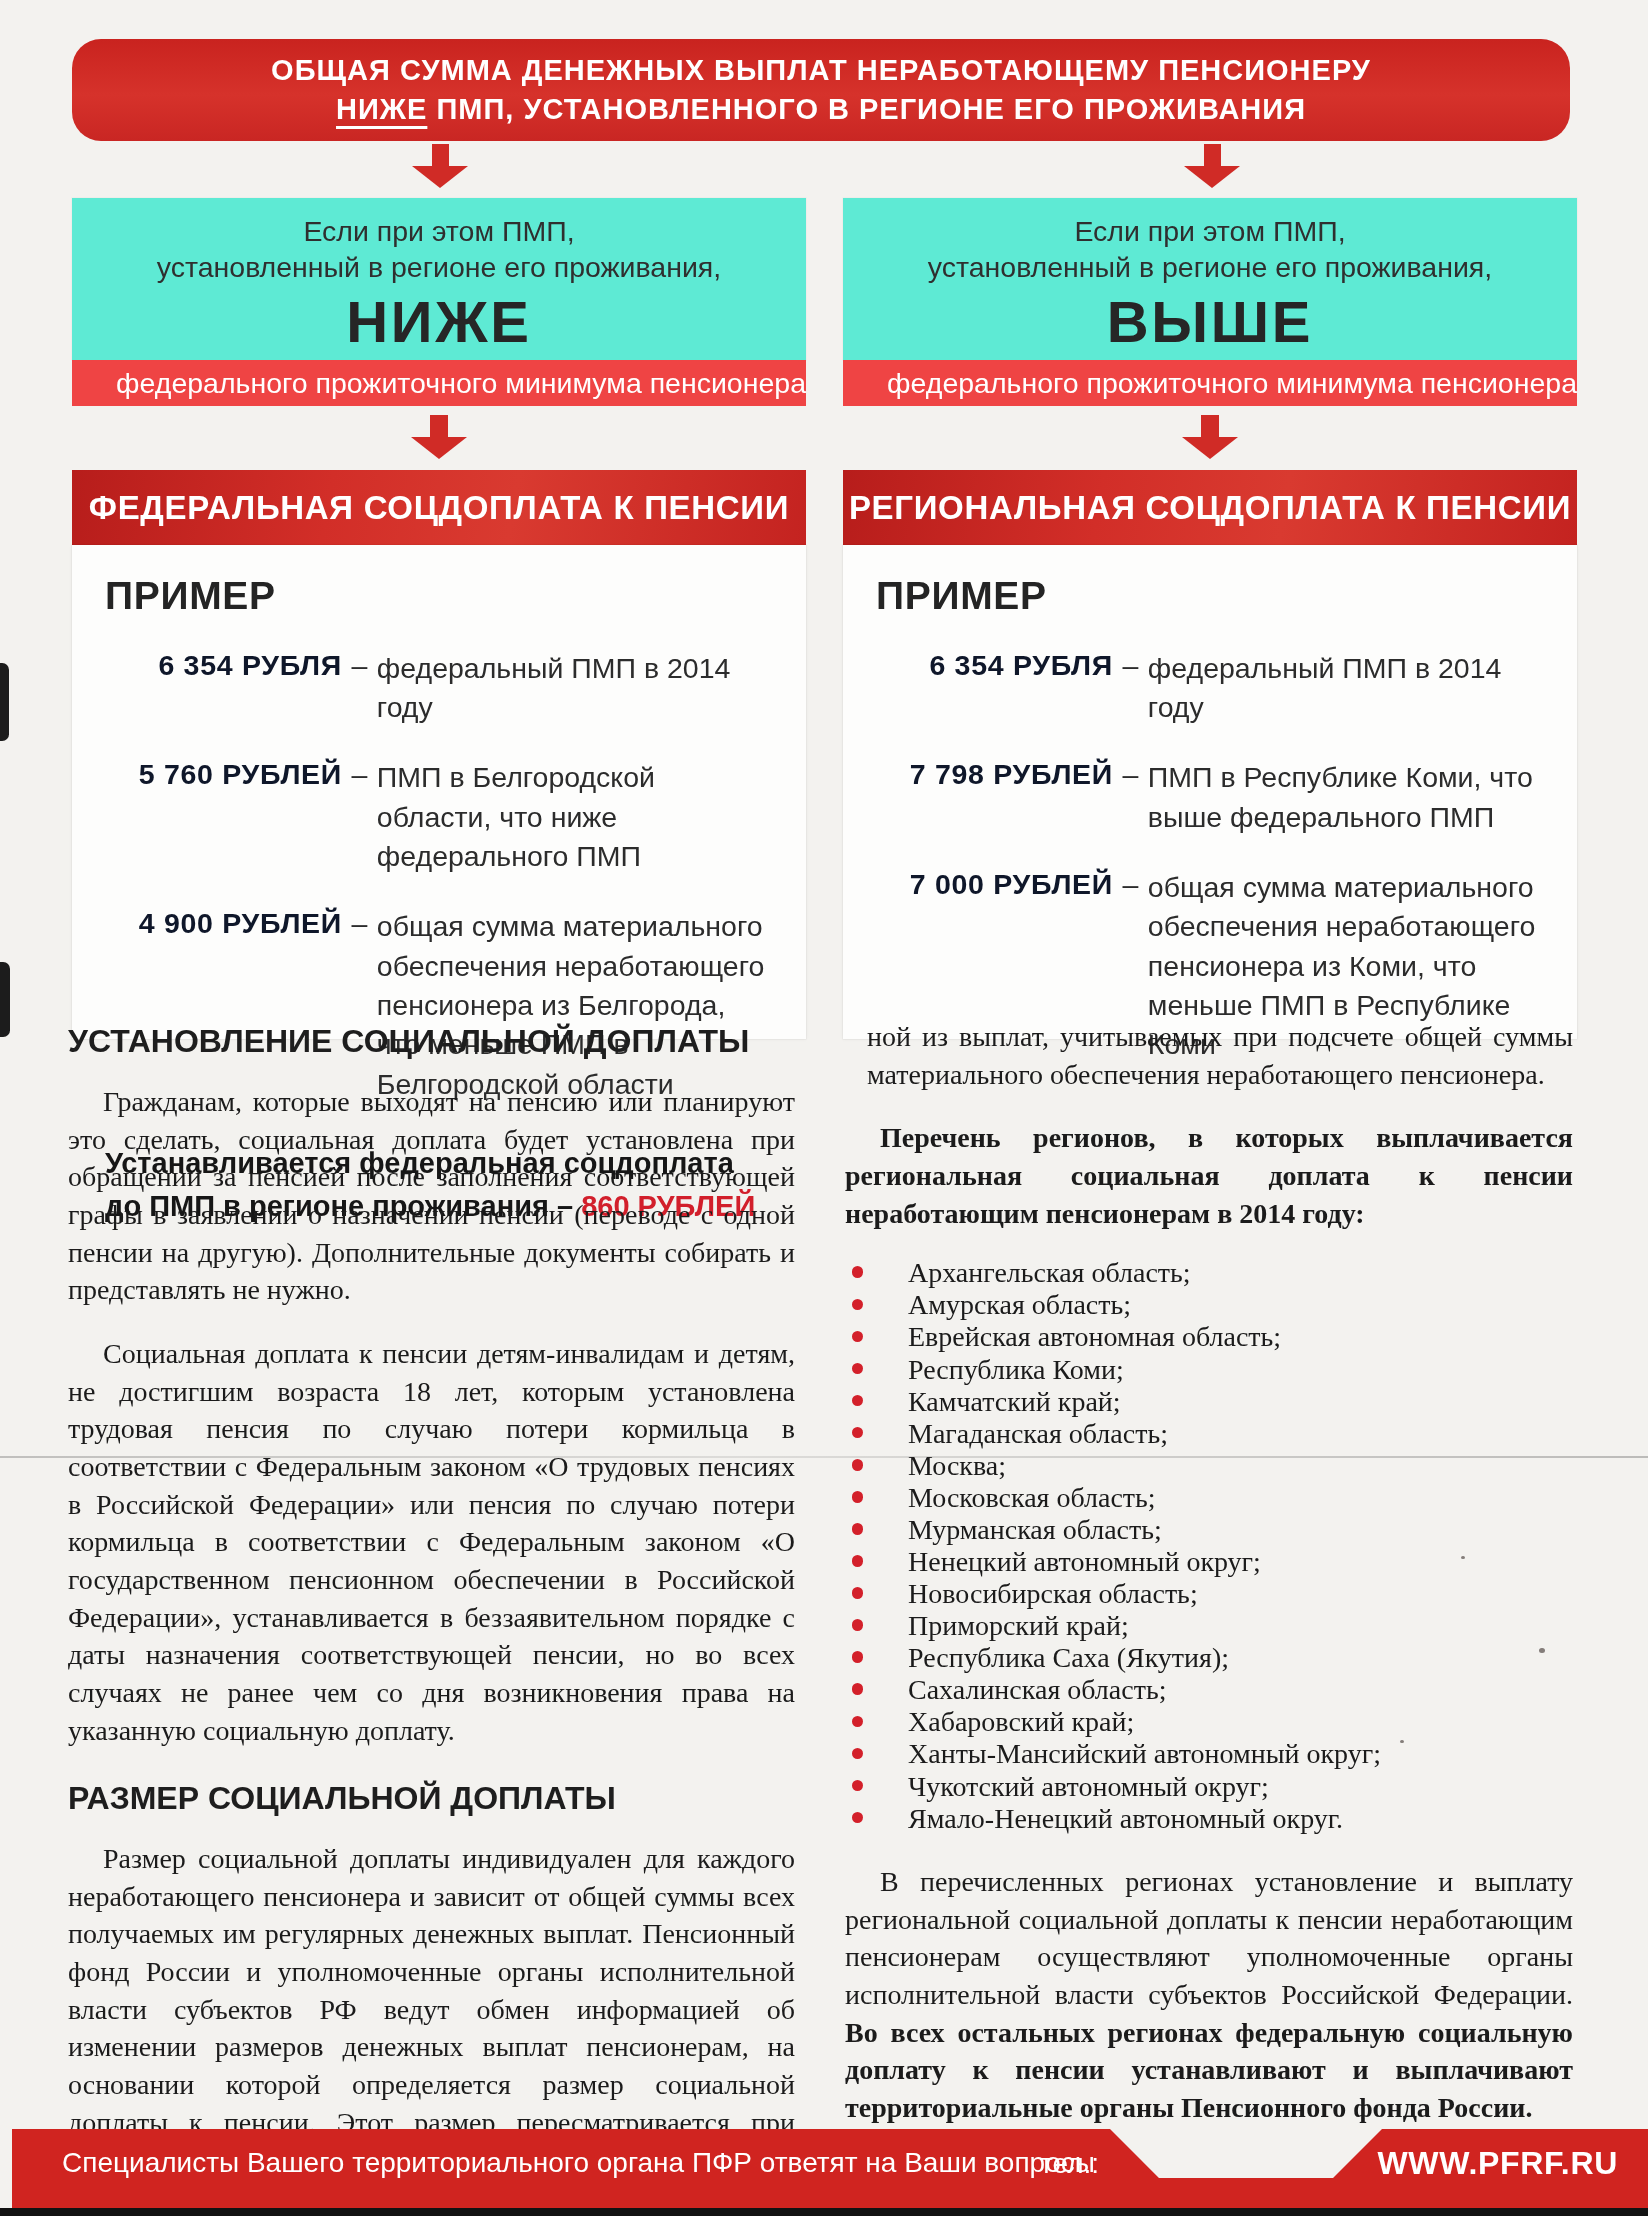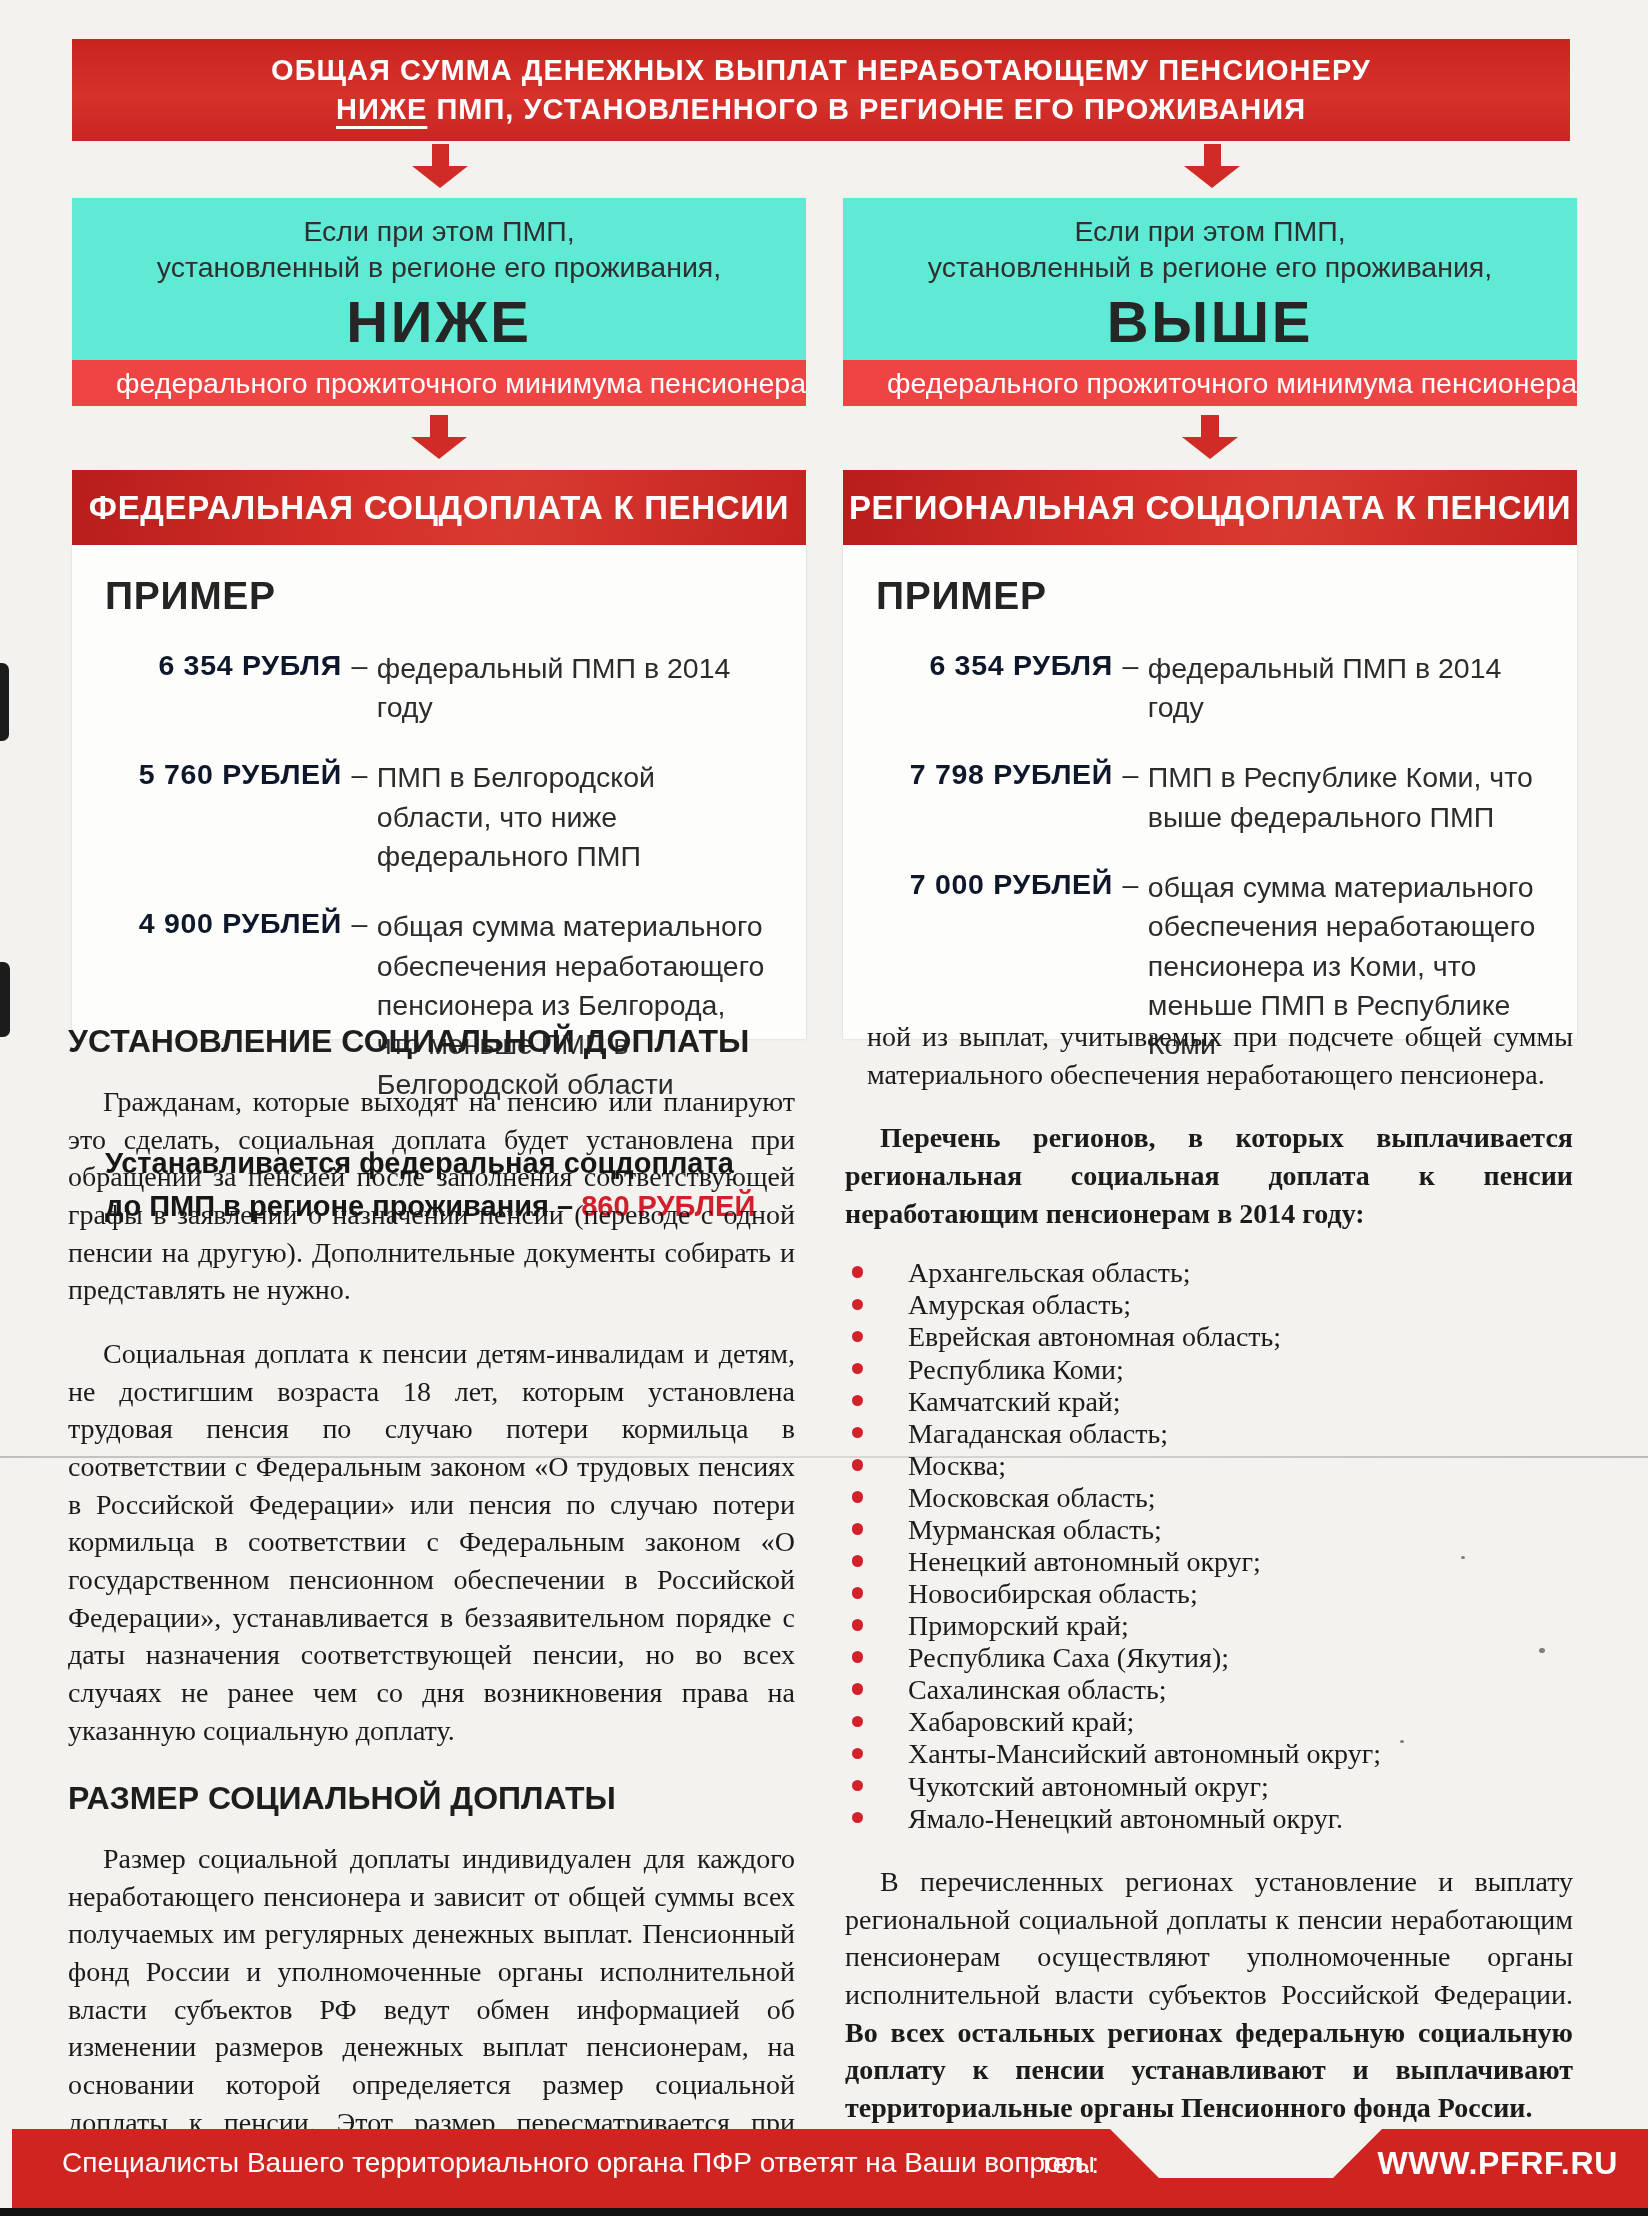--- a/index.html
+++ b/index.html
@@ -7,21 +7,21 @@
     width:1649px;height:2216px;position:relative;overflow:hidden;
     background:#f3f2ef;
     font-family:"Liberation Sans",sans-serif;
     -webkit-font-smoothing:antialiased;
   }
   
   .banner{
     position:absolute;left:72px;top:39px;width:1498px;height:102px;
     background:linear-gradient(180deg,#c9231f 0%,#d6322b 55%,#c92623 100%);
     color:#fff;display:flex;flex-direction:column;align-items:center;justify-content:center;
-    gap:9.5px;text-align:center;
+    gap:9.5px;text-align:center;border-radius:29px;
   }
   .banner .bl{font-size:29px;font-weight:bold;letter-spacing:1px;line-height:1;}
   .banner .u{text-decoration:underline;text-decoration-thickness:2.7px;text-underline-offset:6.8px;}
   
   .arrow{width:57px;}
   .arrow .arrow-stem{width:17.7px;height:22px;background:#d02b26;margin:0 auto;}
   .arrow .arrow-head{width:0;height:0;border-left:28.5px solid transparent;border-right:28.5px solid transparent;border-top:22px solid #d02b26;}
   .arrow.abs{position:absolute;top:144px;}
   .arrow.a-left{left:412px;}
   .arrow.a-right{left:1184px;}

